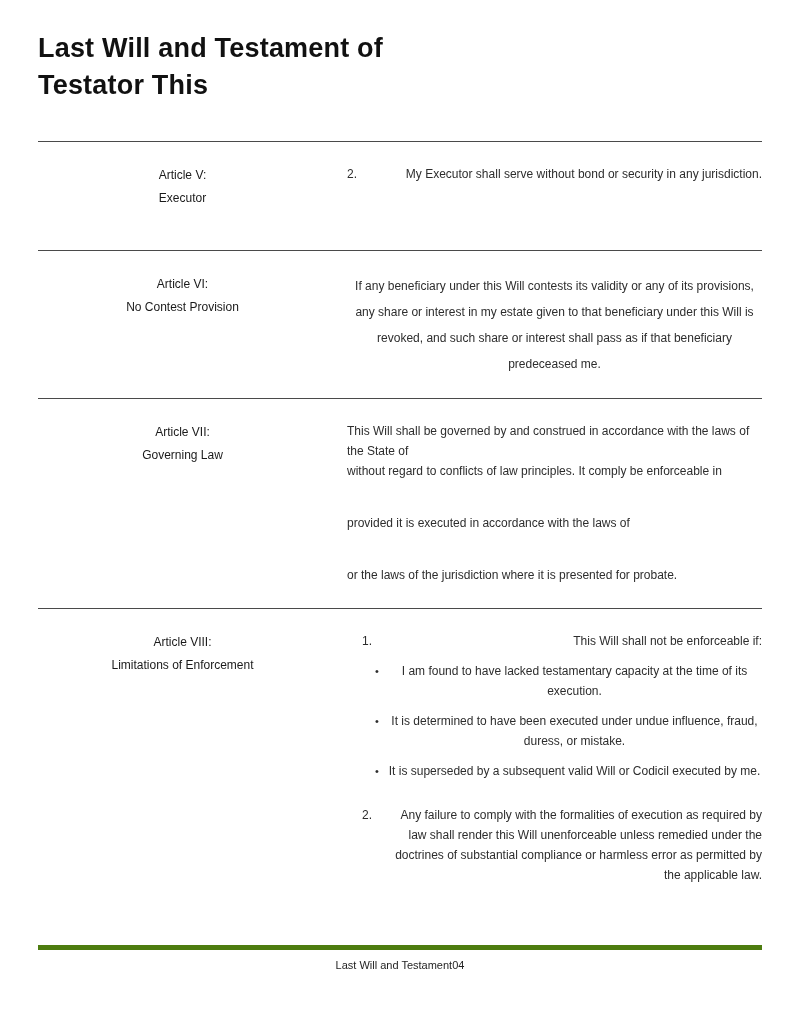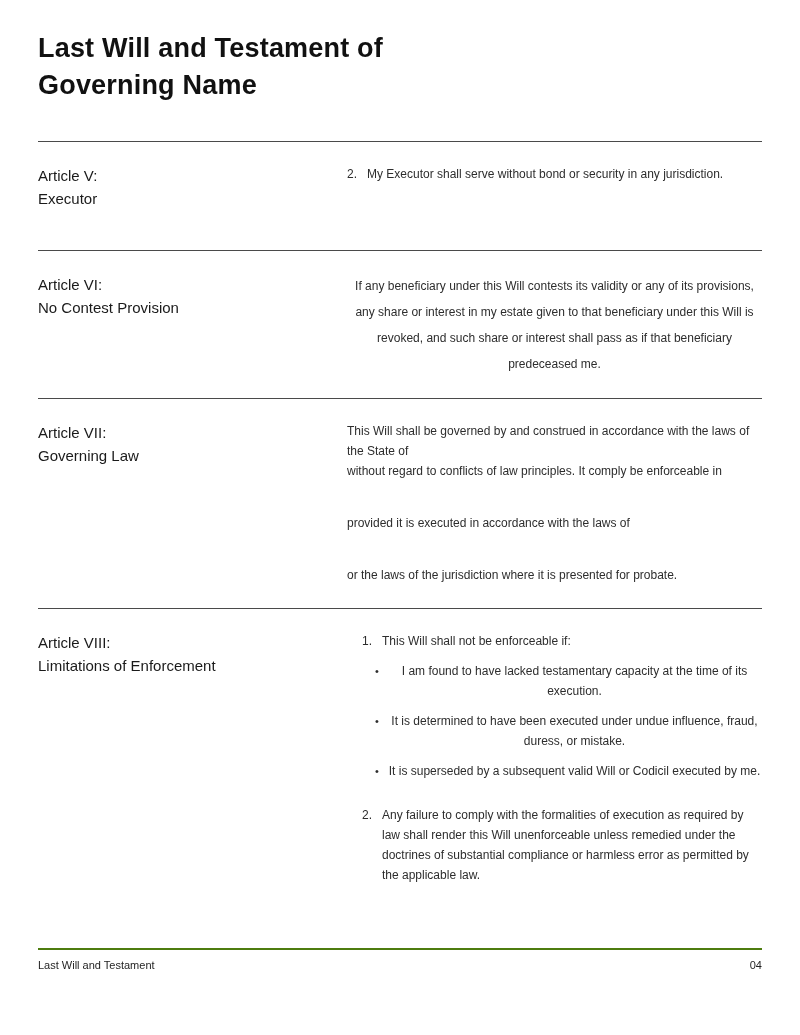--- a/index.html
+++ b/index.html
@@ -30,71 +30,72 @@
   .doc-title span { display: block; }
 
   .section {
     display: flex;
     border-top: 1px solid #4a4a4a;
     padding-top: 22px;
   }
   .section-heading {
     width: 309px;
     flex-shrink: 0;
-    font-size: 15px;
+    font-size: 12px;
     font-weight: 400;
     line-height: 23px;
     color: #1a1a1a;
     padding-right: 20px;
+    text-align: center;
   }
   .section-heading span { display: block; }
   .section-body {
     flex: 1;
     font-size: 12px;
     line-height: 20px;
     color: #2d2d2d;
   }
   .section-executor   { padding-bottom: 40px; }
   .section-nocontest  { padding-bottom: 21px; }
   .section-governing  { padding-bottom: 23px; }
   .section-limits     { padding-bottom: 24px; gap: 15px; }
 
   .loose { line-height: 26px; text-align: center; }
 
   .numbered-item { display: flex; }
   .numbered-item .num { width: 20px; flex-shrink: 0; }
-  .numbered-item .txt { flex: 1; }
+  .numbered-item .txt { flex: 1; text-align: right; }
 
   .bullet-list { padding-left: 13px; }
   .bullet-item { display: flex; margin-top: 10px; }
   .bullet-item .dot { width: 12px; flex-shrink: 0; font-size: 11px; }
   .bullet-item .txt { flex: 1; text-align: center; }
 
   .gap-top { margin-top: 32px; }
   .item-2 { margin-top: 24px; }
 
   .footer {
     margin-top: auto;
-    border-top: 2px solid #4d7c0f;
+    border-top: 5px solid #4d7c0f;
     padding: 9px 0 13px 0;
     display: flex;
-    justify-content: space-between;
+    justify-content: center;
     align-items: baseline;
     font-size: 11px;
     color: #1f1f1f;
   }
 </style>
 </head>
 <body>
 
 <div class="page">
 
   <h1 class="doc-title">
     <span>Last Will and Testament of</span>
-    <span>Governing Name</span>
+    <span>Testator This</span>
   </h1>
 
   <section class="section section-executor">
     <div class="section-heading">
       <span>Article V:</span>
       <span>Executor</span>
     </div>
     <div class="section-body">
       <div class="numbered-item">
         <span class="num">2.</span>

